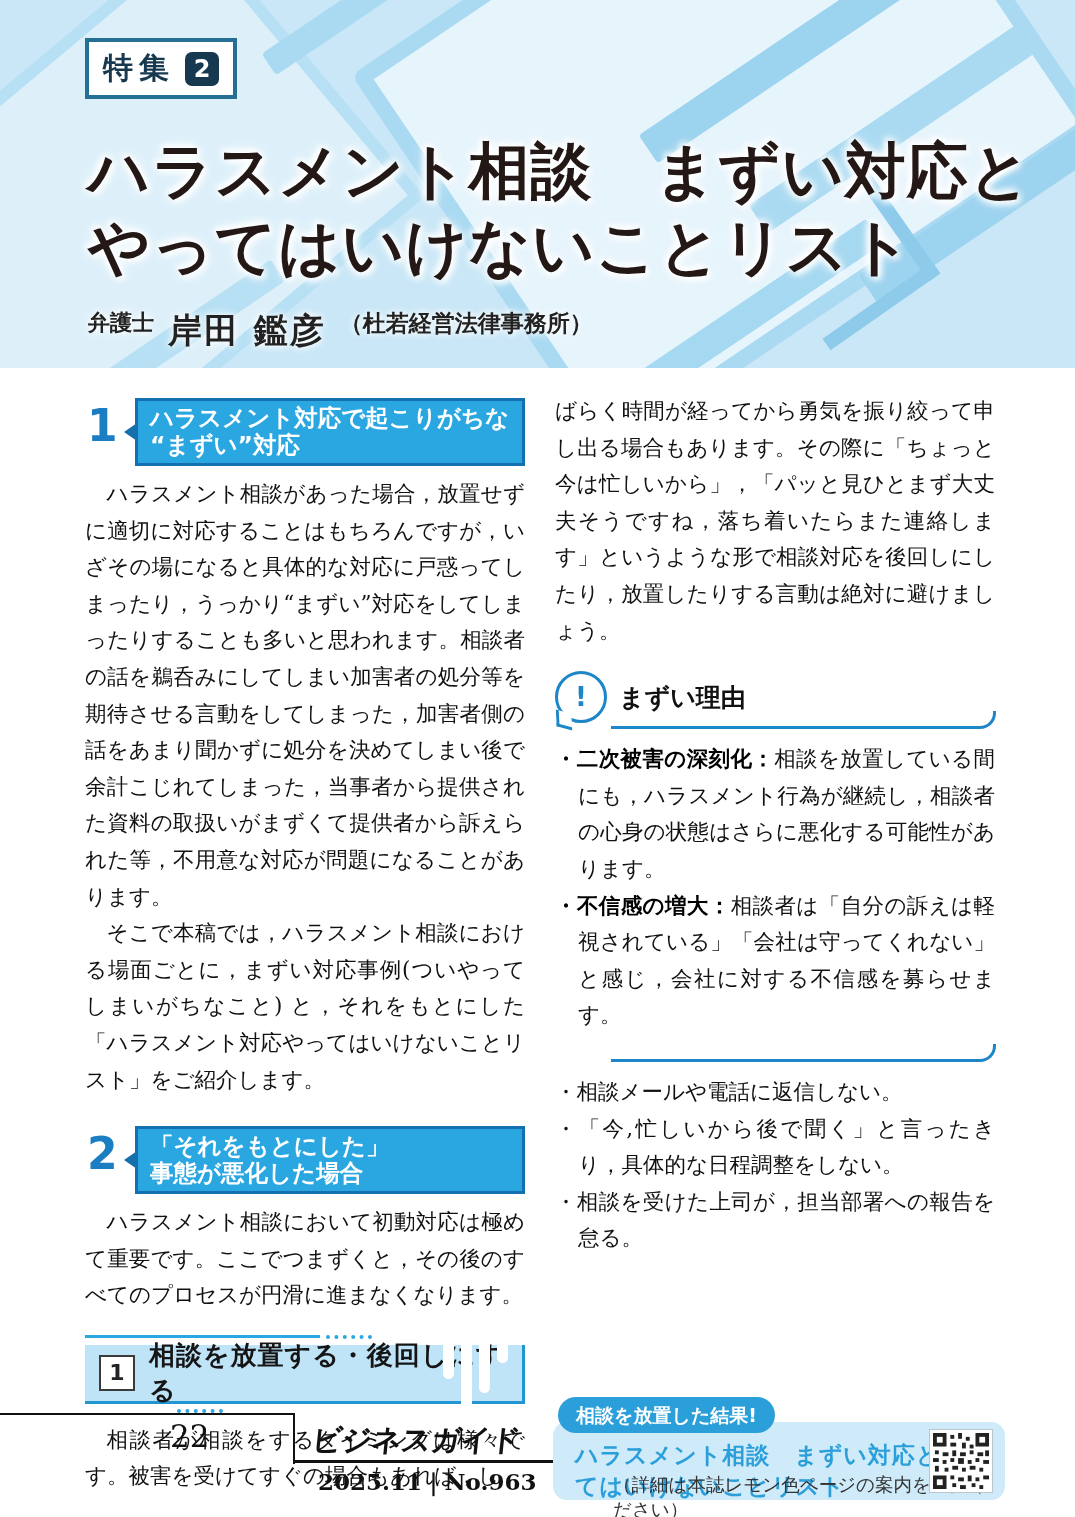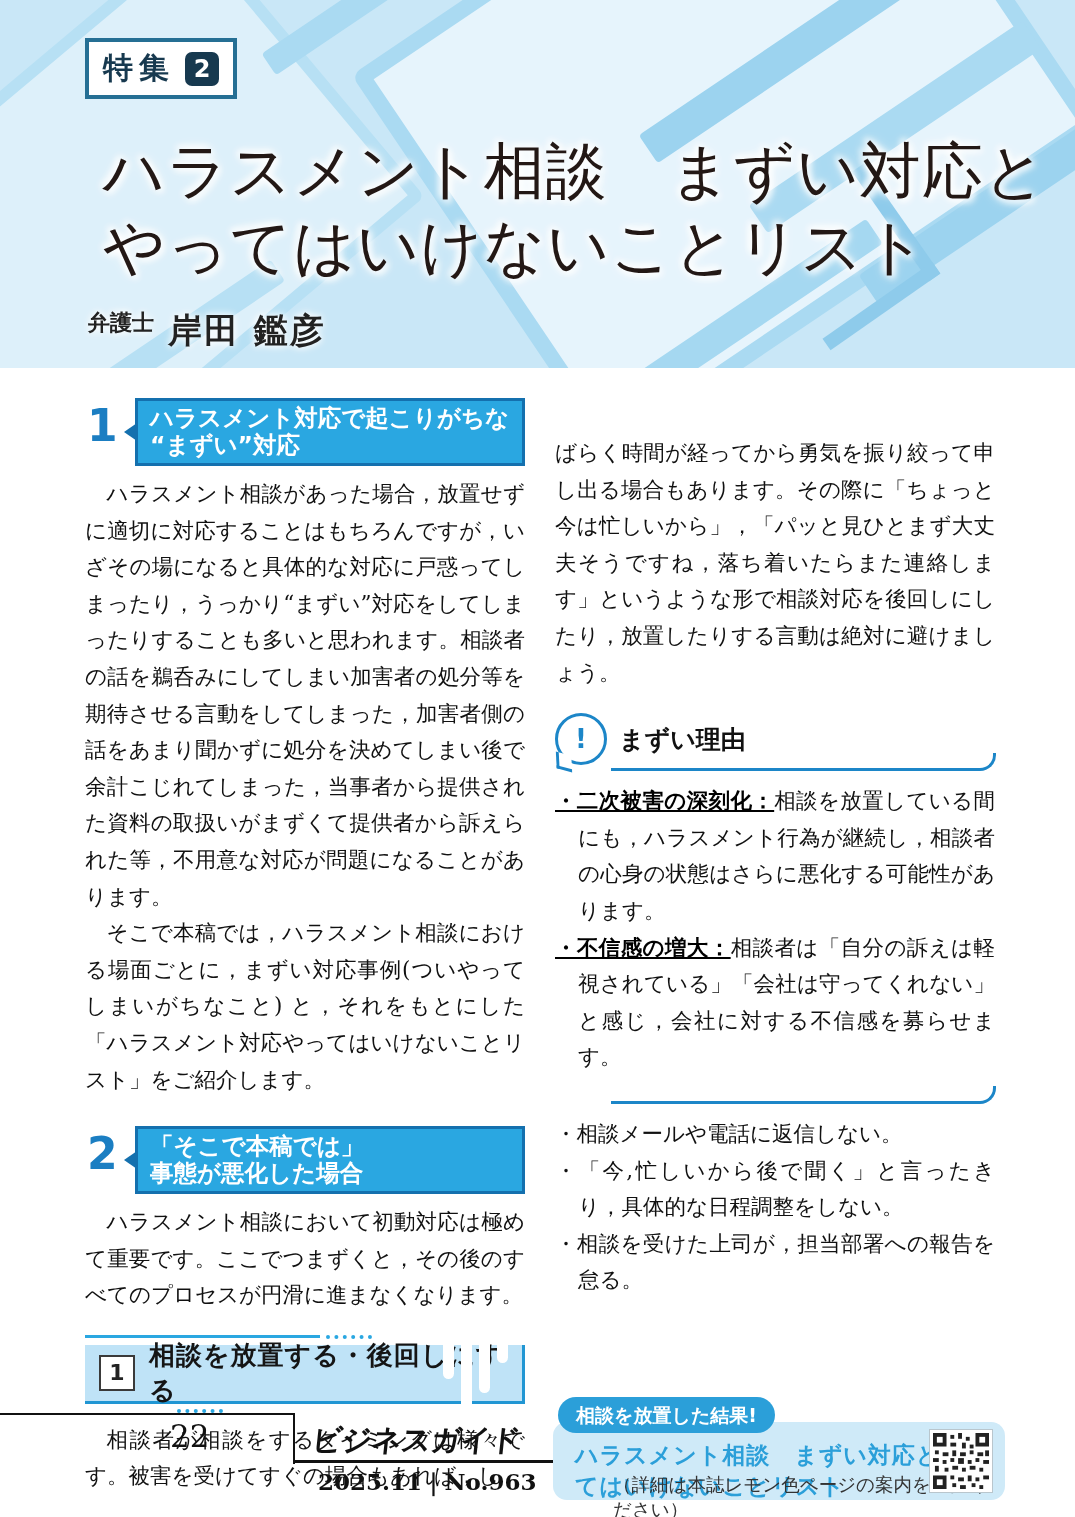--- a/index.html
+++ b/index.html
@@ -16,32 +16,32 @@
   .b3{left:840px;top:180px;width:330px;}
   .b4{left:250px;top:-10px;width:220px;height:26px;background:#aadaf2;}
   .b5{left:40px;top:330px;width:260px;height:26px;background:#b7e0f4;}
   .b6{left:600px;top:300px;width:300px;height:30px;background:#a5d8f1;}
   .chev{left:780px;top:190px;width:120px;height:120px;border-left:14px solid #8ecbeb;border-bottom:14px solid #8ecbeb;transform:rotate(-125deg);background:transparent;}
   .tokushu{position:absolute;left:85px;top:38px;display:flex;align-items:center;gap:10px;
            background:#ffffff;border:4px solid #256f94;padding:6px 14px;text-align:center;}
   .tokushu-label{font-size:30px;font-weight:900;color:#17394f;letter-spacing:6px;}
   .tokushu-num{width:34px;height:34px;background:#17394f;color:#fff;border-radius:7px;
                display:flex;align-items:center;justify-content:center;font-size:24px;font-weight:900;}
-  .main-title{position:absolute;left:103px;top:133px;font-size:61px;font-weight:400;line-height:76px;
+  .main-title{position:absolute;left:88px;top:133px;font-size:61px;font-weight:700;line-height:76px;
               color:#231815;letter-spacing:1px;
               text-shadow:0 0 8px #fff,0 0 14px #fff,3px 3px 6px rgba(255,255,255,.95),-3px -3px 6px rgba(255,255,255,.95);}
   .author{position:absolute;left:88px;top:308px;display:flex;align-items:flex-start;gap:14px;color:#222;
           text-shadow:0 0 6px #fff,0 0 10px #fff;}
   .author .role{font-size:22px;font-weight:700;}
   .author .name{font-size:34px;font-weight:800;letter-spacing:2px;}
   .author .aff{font-size:23px;font-weight:700;}
   
   .col{position:absolute;width:440px;}
   .col-left{left:85px;top:398px;}
-  .col-right{left:555px;top:393px;margin-top:42px;}
+  .col-right{left:555px;top:393px;}
   .body-p{font-family:"DejaVu Serif","Liberation Serif",serif;font-size:21.5px;line-height:36.6px;
           text-align:justify;margin:0;color:#111;}
   .indent{text-indent:1em;}
   
   .sec-head{position:relative;margin:0 0 10px 0;min-height:64px;}
   .sec-num{position:absolute;left:2px;top:6px;font-size:44px;font-weight:800;color:#1b7ec2;line-height:44px;}
   .sec-box{margin-left:50px;background:#2aa7e1;border:3px solid #1470ae;color:#fff;
            font-weight:800;font-size:23.5px;line-height:27px;padding:4px 12px;position:relative;}
   .sec-notch{position:absolute;left:-14px;top:50%;transform:translateY(-50%);width:0;height:0;
              border-top:9px solid transparent;border-bottom:9px solid transparent;border-right:13px solid #1470ae;}
@@ -68,21 +68,21 @@
   .bubble-glyph.small{font-size:19px;letter-spacing:0;}
   .bubble-tail{position:absolute;left:-2px;bottom:-8px;width:13px;height:13px;background:#fff;
                border-left:3.5px solid #1c86c8;border-bottom:3.5px solid #1c86c8;transform:rotate(15deg) skewX(18deg);}
   .icon-title{font-size:25px;font-weight:800;color:#111;}
   .swoosh{height:15px;border-bottom:3px solid #1c86c8;border-right:3px solid #1c86c8;
           border-bottom-right-radius:16px;width:382px;margin-left:56px;margin-top:-12px;}
   
   .bullets{margin-top:12px;}
   .bullet{font-family:"DejaVu Serif","Liberation Serif",serif;font-size:21.5px;line-height:36.6px;
           text-align:justify;margin:0;padding-left:23px;text-indent:-23px;color:#111;}
-  .bullet .lead{font-family:"DejaVu Sans","Liberation Sans",sans-serif;font-weight:700;color:#000;text-decoration:underline;}
+  .bullet .lead{font-family:"DejaVu Sans","Liberation Sans",sans-serif;font-weight:700;color:#000;}
   
   .foot-line-1{position:absolute;left:0;top:1413px;width:293px;height:49px;
                border-top:2.5px solid #111;border-right:2.5px solid #111;}
   .foot-line-2{position:absolute;left:293px;top:1460px;width:370px;height:2.5px;background:#111;}
   .foot-page{position:absolute;left:170px;top:1418px;font-family:"DejaVu Serif","Liberation Serif",serif;
              font-size:31px;color:#111;}
   .foot-logo{position:absolute;left:312px;top:1420px;font-size:30px;font-weight:900;color:#111;
              letter-spacing:-1px;transform:skewX(-6deg);}
   .foot-issue{position:absolute;left:318px;top:1467px;font-family:"DejaVu Serif","Liberation Serif",serif;
               font-weight:700;font-size:23px;color:#111;}
@@ -115,20 +115,21 @@
     </div>
 
     <div class="main-title">
       <div>ハラスメント相談　まずい対応と</div>
       <div>やってはいけないことリスト</div>
     </div>
 
     <div class="author">
       <span class="role">弁護士</span>
       <span class="name">岸田 鑑彦</span>
+      <span class="aff">（杜若経営法律事務所）</span>
     </div>
   </div>
 
   <div class="col col-left">
 
     <div class="sec-head">
       <span class="sec-num">1</span>
       <div class="sec-box">
         <div class="sec-notch"></div>
         <div>ハラスメント対応で起こりがちな</div>
@@ -136,21 +137,21 @@
       </div>
     </div>
 
     <p class="body-p indent">ハラスメント相談があった場合，放置せずに適切に対応することはもちろんですが，いざその場になると具体的な対応に戸惑ってしまったり，うっかり“まずい”対応をしてしまったりすることも多いと思われます。相談者の話を鵜呑みにしてしまい加害者の処分等を期待させる言動をしてしまった，加害者側の話をあまり聞かずに処分を決めてしまい後で余計こじれてしまった，当事者から提供された資料の取扱いがまずくて提供者から訴えられた等，不用意な対応が問題になることがあります。</p>
     <p class="body-p indent">そこで本稿では，ハラスメント相談における場面ごとに，まずい対応事例(ついやってしまいがちなこと) と，それをもとにした「ハラスメント対応やってはいけないことリスト」をご紹介します。</p>
 
     <div class="sec-head" style="margin-top:28px;">
       <span class="sec-num">2</span>
       <div class="sec-box">
         <div class="sec-notch"></div>
-        <div>「そこで本稿では」</div>
+        <div>「それをもとにした」</div>
         <div>事態が悪化した場合</div>
       </div>
     </div>
 
     <p class="body-p indent">ハラスメント相談において初動対応は極めて重要です。ここでつまずくと，その後のすべてのプロセスが円滑に進まなくなります。</p>
 
     <div class="subbar-wrap">
       <div class="dash-row">
         <div class="dash-solid" style="width:235px;"></div>
         <div class="dash-dots"></div>

